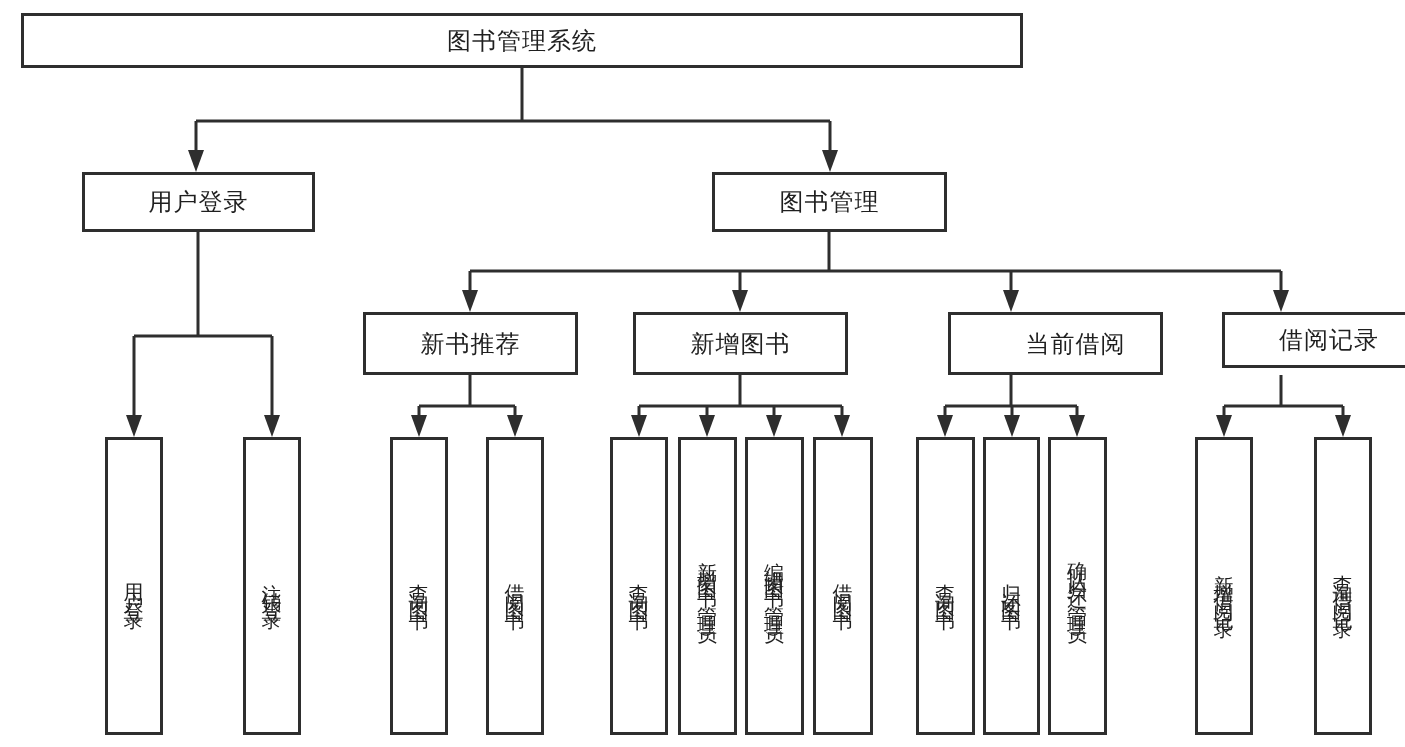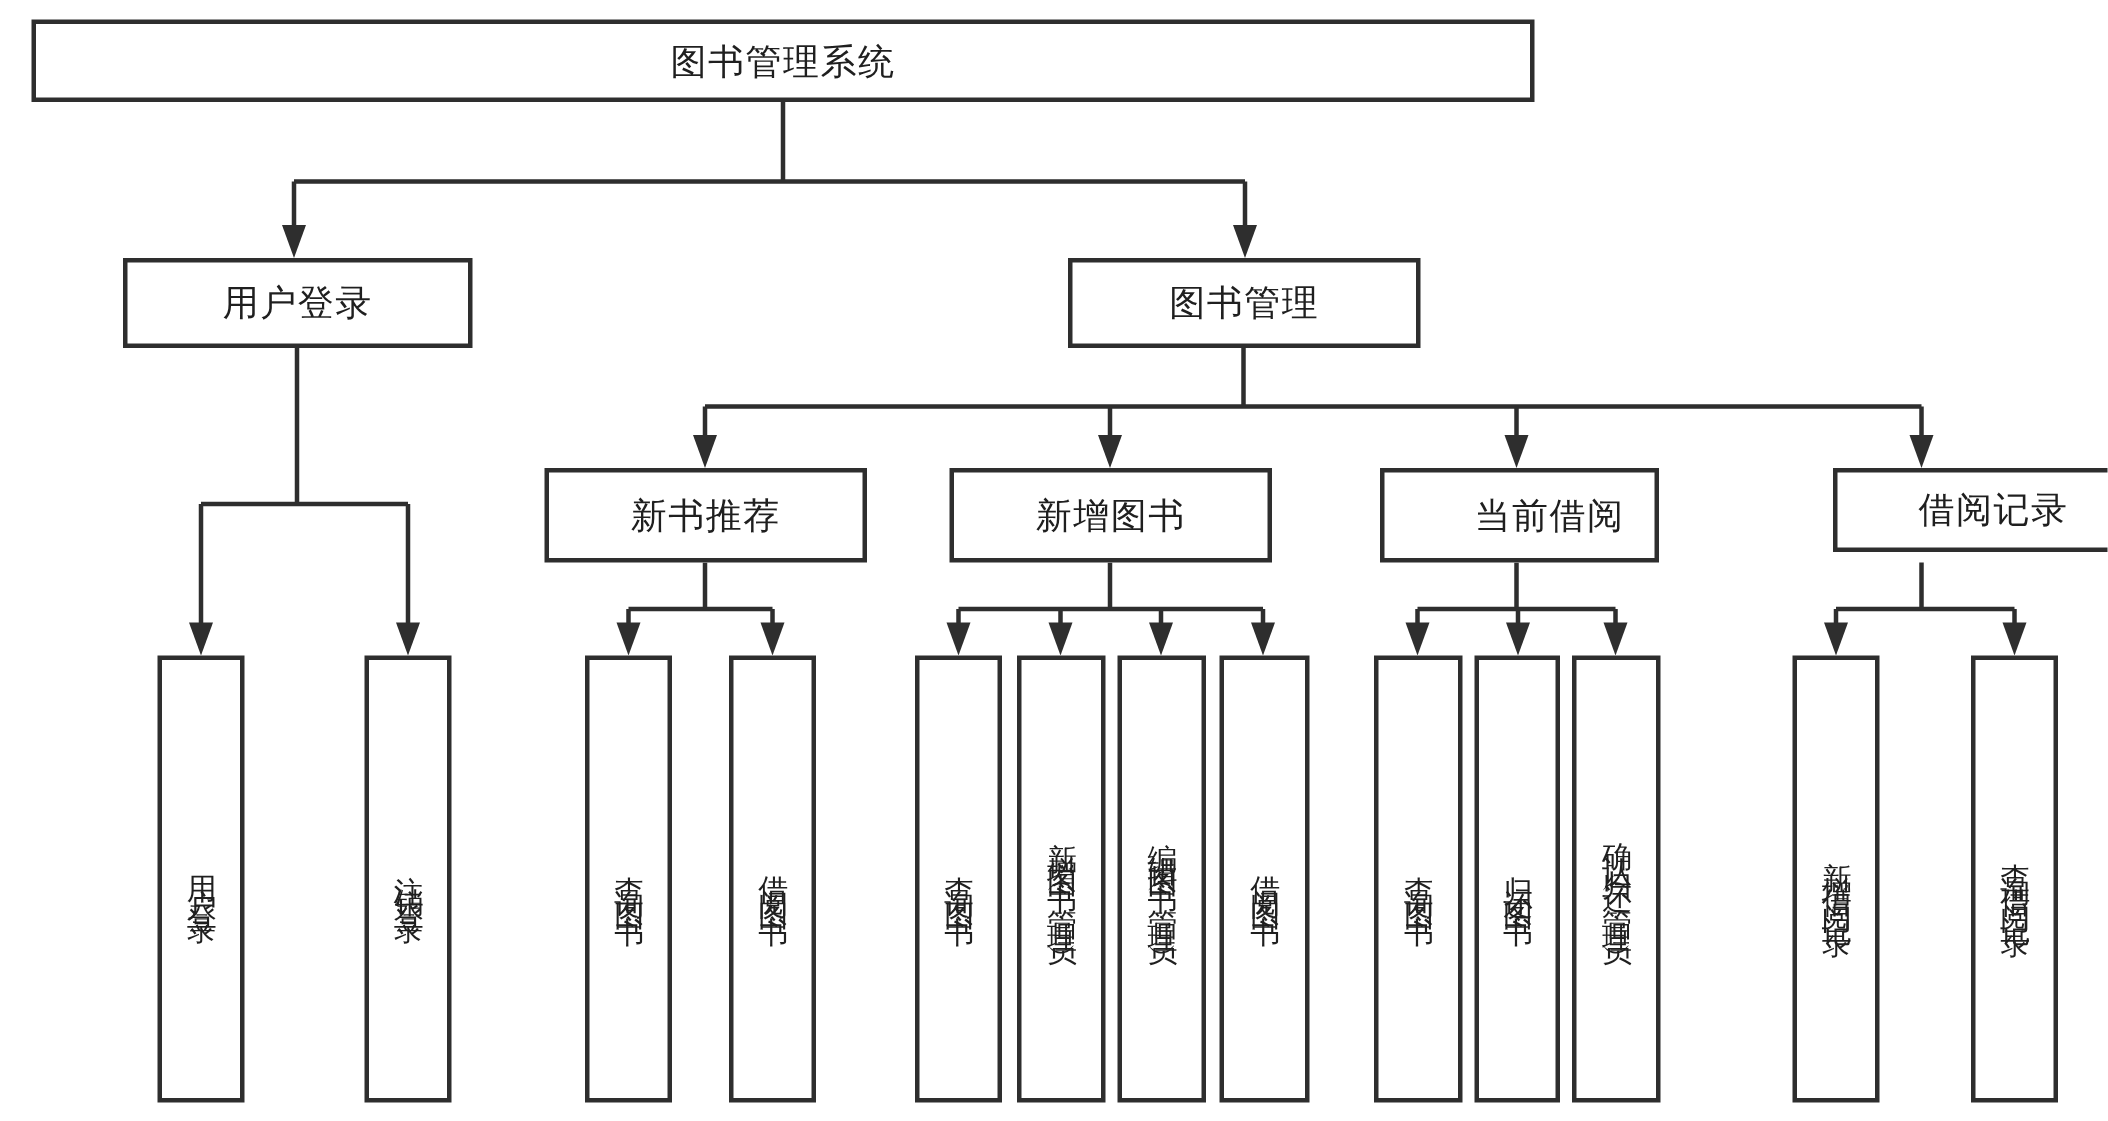--- a/index.html
+++ b/index.html
@@ -137,21 +137,21 @@
     </g>
   </svg>
 
   <div class="node" style="left:21px; top:13px; width:1002px; height:55px;">图书管理系统</div>
 
   <div class="node" style="left:82px; top:172px; width:233px; height:60px;">用户登录</div>
   <div class="node" style="left:363px; top:312px; width:215px; height:63px;">新书推荐</div>
 
   <div class="node" style="left:712px; top:172px; width:235px; height:60px;">图书管理</div>
   <div class="node" style="left:633px; top:312px; width:215px; height:63px;">新增图书</div>
-  <div class="node" style="left:920px; top:312px; width:186px; height:63px;padding-left:40px;">当前借阅</div>
+  <div class="node" style="left:948px; top:312px; width:215px; height:63px;padding-left:40px;">当前借阅</div>
   <div class="node" style="left:1222px; top:312px; width:214px; height:56px;">借阅记录</div>
 
   <div class="leaf" style="left:105px; top:437px; width:58px; height:298px;">
     <span class="vtext">用户登录</span>
   </div>
   <div class="leaf" style="left:243px; top:437px; width:58px; height:298px;">
     <span class="vtext">注销登录</span>
   </div>
 
   <div class="leaf" style="left:390px; top:437px; width:58px; height:298px;">

